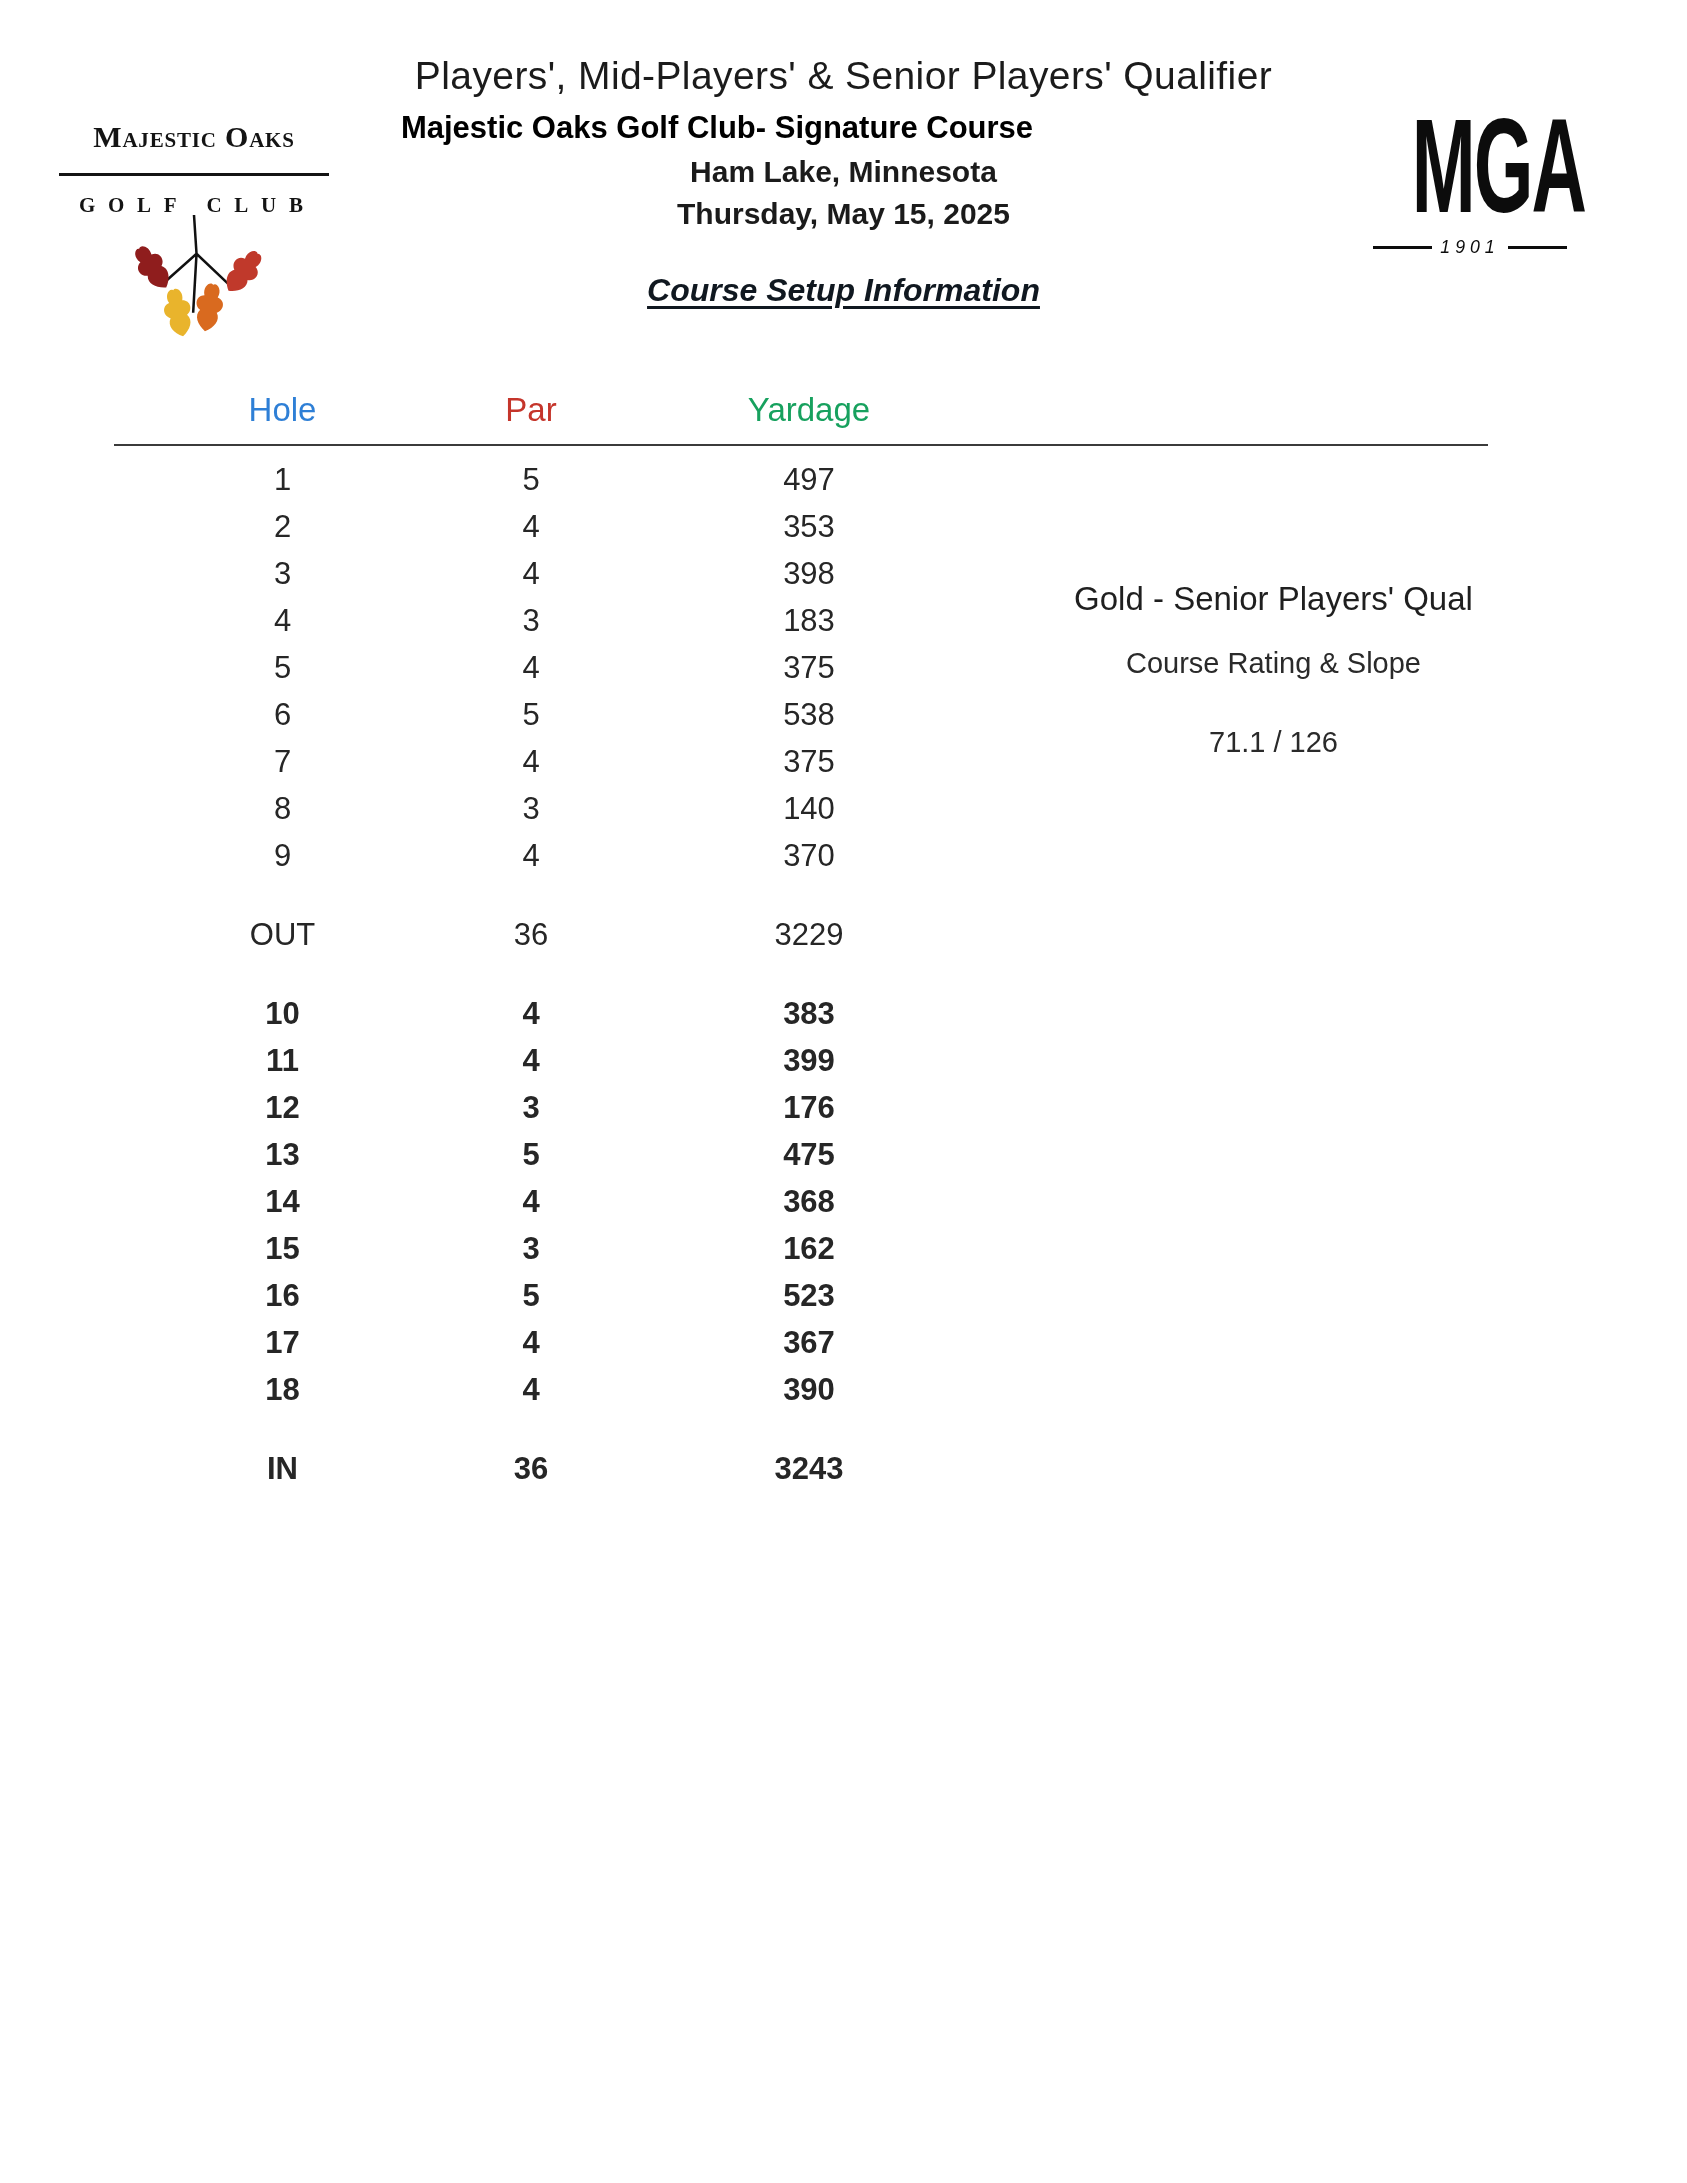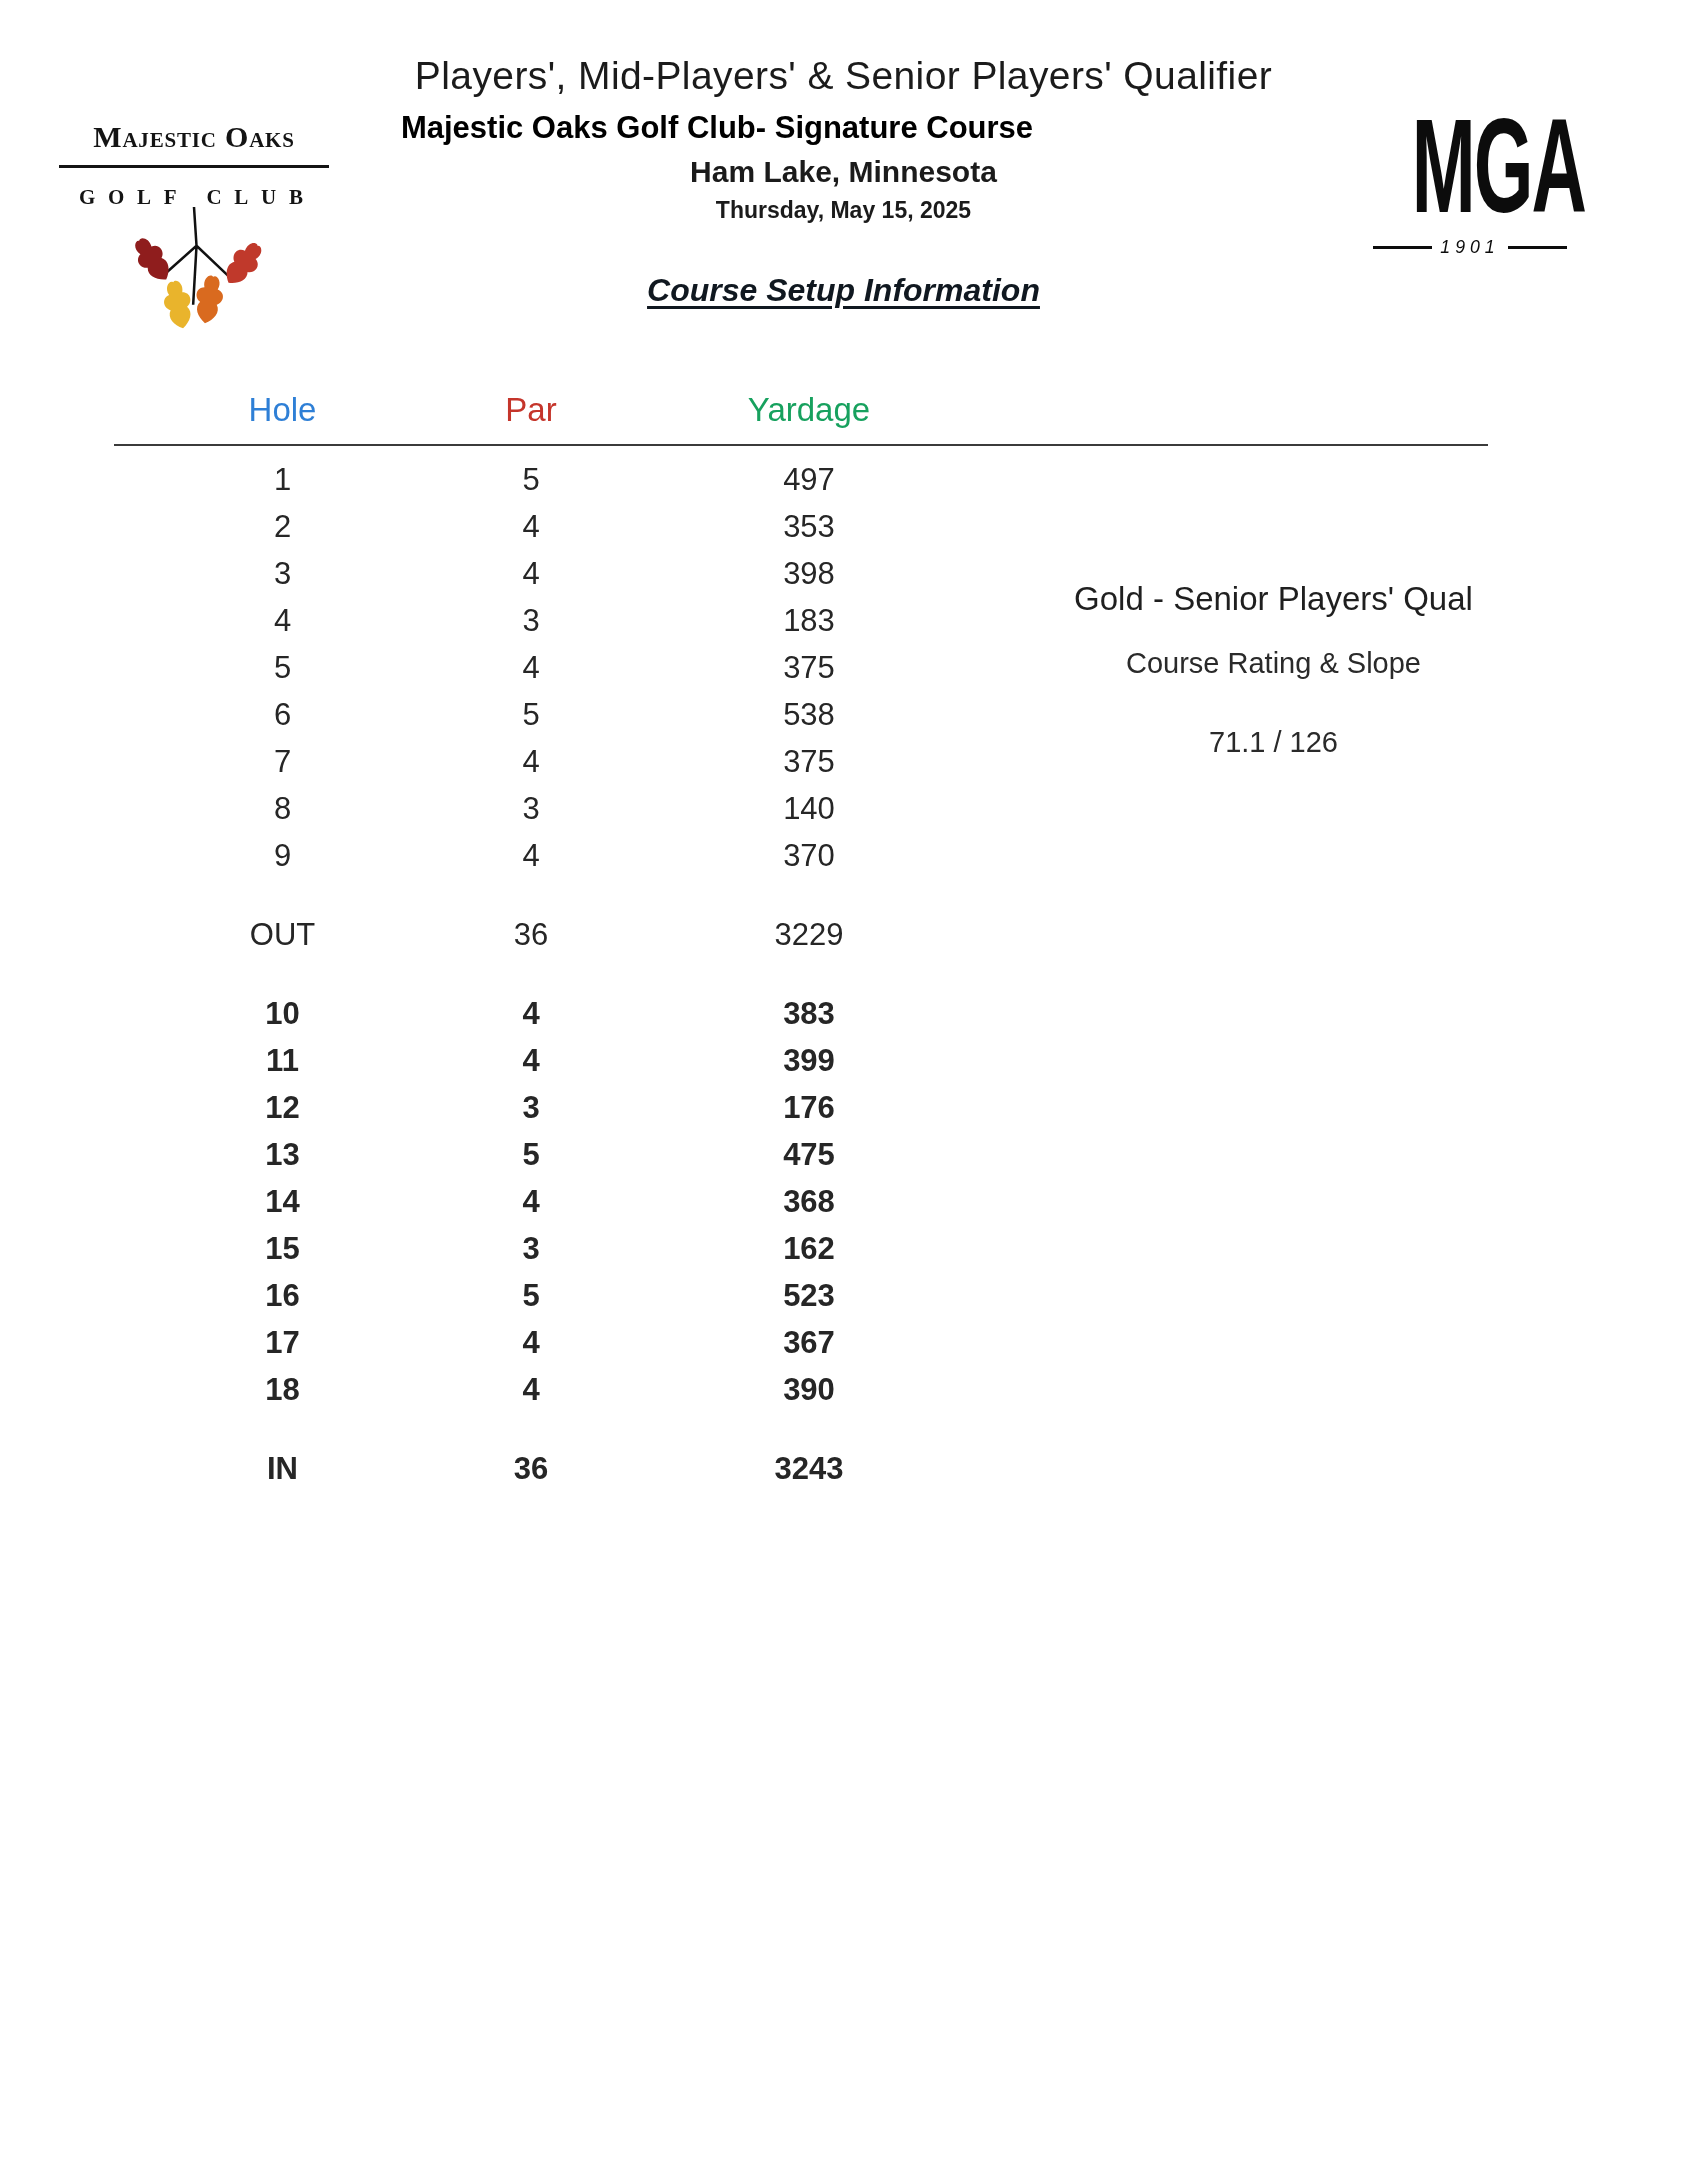--- a/index.html
+++ b/index.html
@@ -18,34 +18,34 @@
   .course-name {
     position:absolute; top:110px; left:0; width:1434px; text-align:center;
     font-size:31px; font-weight:700; color:#000000;
   }
   .location-line {
     position:absolute; top:155px; left:0; width:1687px; text-align:center;
     font-size:30px; font-weight:700; color:#1b1b1b;
   }
   .date-line {
     position:absolute; top:197px; left:0; width:1687px; text-align:center;
-    font-size:23px; font-weight:700; color:#1b1b1b;
+    font-size:30px; font-weight:700; color:#1b1b1b;
   }
   .section-title {
     position:absolute; top:272px; left:0; width:1687px; text-align:center;
     font-size:32px; font-weight:700; font-style:italic; color:#101820;
     text-decoration:underline; text-underline-offset:5px;
   }
 
   
   .club-logo { position:absolute; left:59px; top:120px; width:270px; text-align:center; }
   .club-logo-name {
     font-family:"Liberation Serif", serif; font-weight:700; font-size:30px;
     font-variant:small-caps; letter-spacing:0.8px; color:#141414;
-    border-bottom:3.4px solid #141414; padding-bottom:11px;
+    border-bottom:3.4px solid #141414; padding-bottom:19px;
   }
   .club-logo-sub {
     font-family:"Liberation Serif", serif; font-weight:700; font-size:21px;
     letter-spacing:12.7px; color:#141414; margin-top:17px; text-indent:6.7px;
   }
   .club-leaves { display:block; margin:-5px auto 0 auto; }
 
   
   .mga-logo { position:absolute; left:1373px; top:100px; width:194px; text-align:center; }
   .mga-letters {

